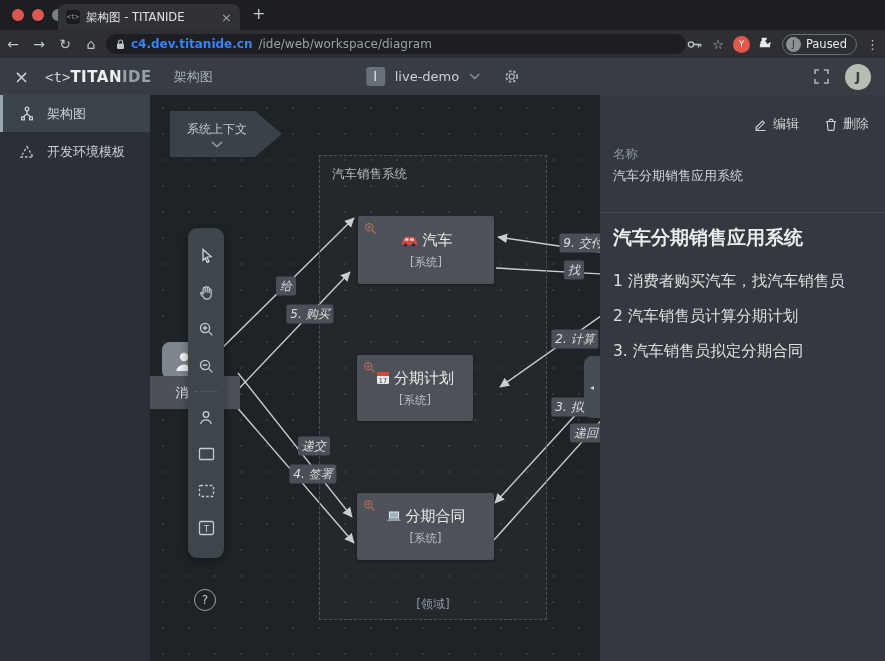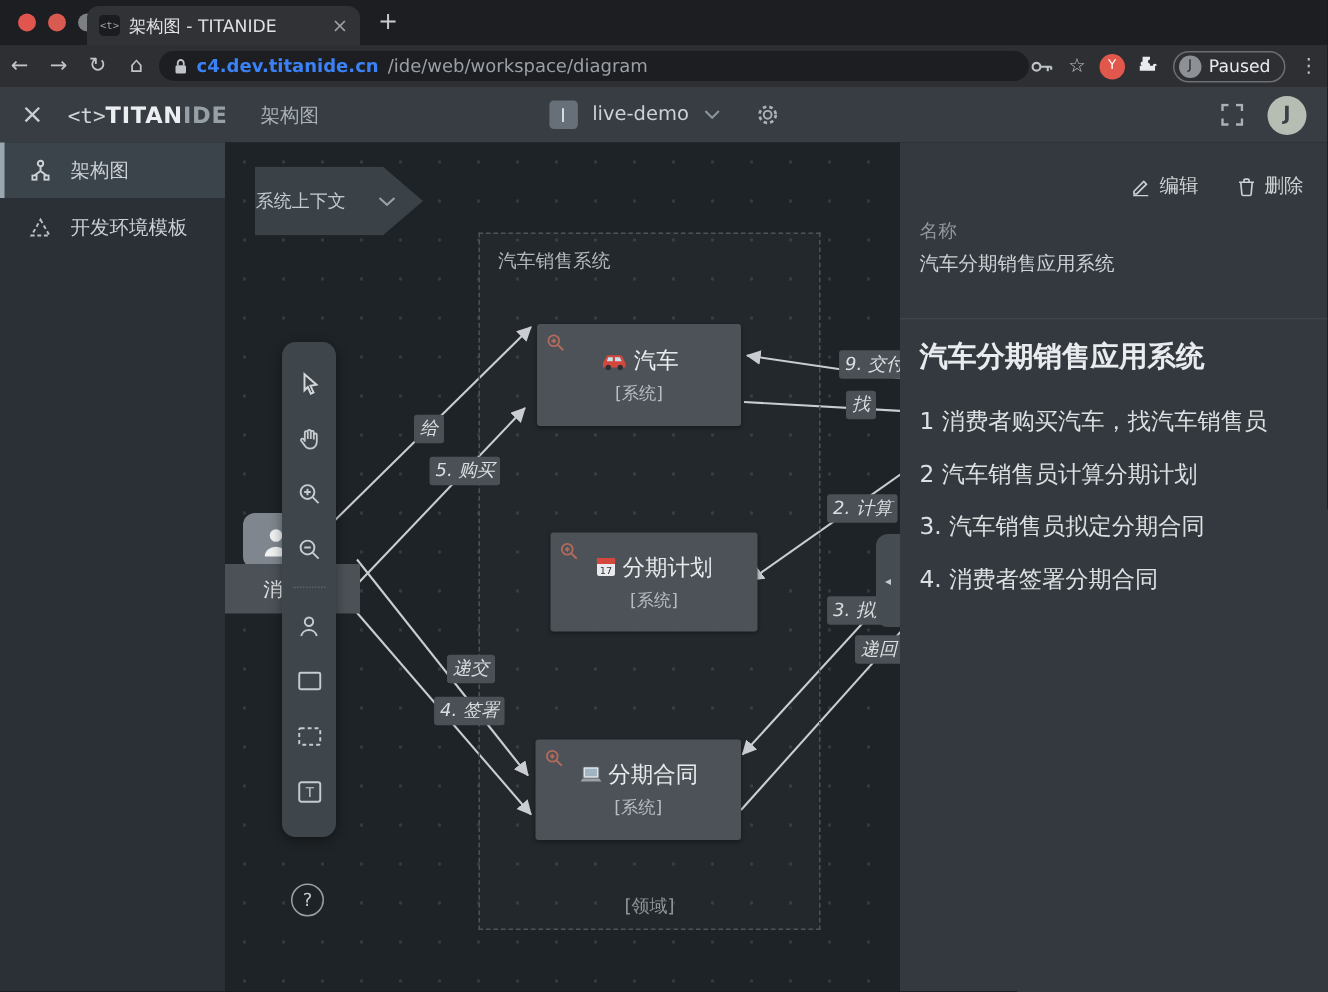--- a/index.html
+++ b/index.html
@@ -63,34 +63,34 @@
   .side-item + .side-item { margin-top:1px; }
 
   .canvas { position:relative; width:450px; flex:none; background:#1e2327; overflow:hidden;
             background-image:radial-gradient(#333a40 1px, rgba(0,0,0,0) 1.2px); background-size:26px 26px; }
   .panel { width:285px; flex:none; background:#33393e; position:relative; padding:0 16px 0 13px; }
 
   
   svg.edges { position:absolute; left:0; top:0; pointer-events:none; }
   .context-tag { position:absolute; left:20px; top:16px; width:112px; height:46px; background:#3a4248;
                  clip-path:polygon(0 0, 76% 0, 100% 50%, 76% 100%, 0 100%);
-                 display:flex; align-items:center; justify-content:center; gap:3px; }
+                 display:flex; flex-direction:column; align-items:center; justify-content:center; gap:3px; }
   .context-tag .ct-label { color:#c4cace; font-size:12px; padding-right:18px; }
   .boundary { position:absolute; left:169px; top:60px; width:228px; height:465px;
               border:1px dashed #4b535a; background:rgba(255,255,255,0.025); }
   .boundary-title { position:absolute; left:12px; top:10px; color:#b2b9be; font-size:12.5px; }
   .boundary-footer { position:absolute; bottom:6px; left:0; right:0; text-align:center; color:#8e969c; font-size:12px; }
 
   .node { position:absolute; background:#4c5257; border-radius:2px; box-shadow:0 1px 3px rgba(0,0,0,.35);
           display:flex; flex-direction:column; align-items:center; justify-content:center; }
   .node .zoom-ic { position:absolute; left:6px; top:6px; }
   .node-title { color:#e8ebed; font-size:15px; display:flex; align-items:center; gap:4px; }
   .node-sub { color:#b7bdc2; font-size:11.5px; margin-top:5px; }
   .n-car   { left:208px; top:121px; width:136px; height:68px; }
-  .n-plan  { left:217px; top:260px; width:138px; height:66px; }
+  .n-plan  { left:207px; top:260px; width:116px; height:66px; }
   .n-contract { left:207px; top:398px; width:137px; height:67px; }
 
   .actor-avatar { position:absolute; left:12px; top:247px; width:44px; height:37px; border-radius:8px;
                   background:#7f868d; display:flex; align-items:center; justify-content:center; }
   .actor-label { position:absolute; left:0px; top:281px; width:90px; height:33px; background:#4b5157;
                  color:#e3e6e8; font-size:13px; display:flex; align-items:center; justify-content:center; }
 
   .edge-label { position:absolute; transform:translate(-50%,-50%); background:#4a5056; color:#dbdee0;
                 font-size:12px; padding:1px 4px; border-radius:2px; white-space:nowrap; z-index:4;font-style:italic; }
 
@@ -381,17 +381,16 @@
         </span>
       </div>
       <span class="fld-label">名称</span>
       <span class="fld-value">汽车分期销售应用系统</span>
       <div class="panel-div"></div>
       <div class="desc">
         <div class="desc-title">汽车分期销售应用系统</div>
         <div class="step">1 消费者购买汽车，找汽车销售员</div>
         <div class="step">2 汽车销售员计算分期计划</div>
         <div class="step">3. 汽车销售员拟定分期合同</div>
-        <div class="step">4. 消费者签署分期合同</div>
       </div>
     </div>
   </div>
 </div>
 
 </body></html>

